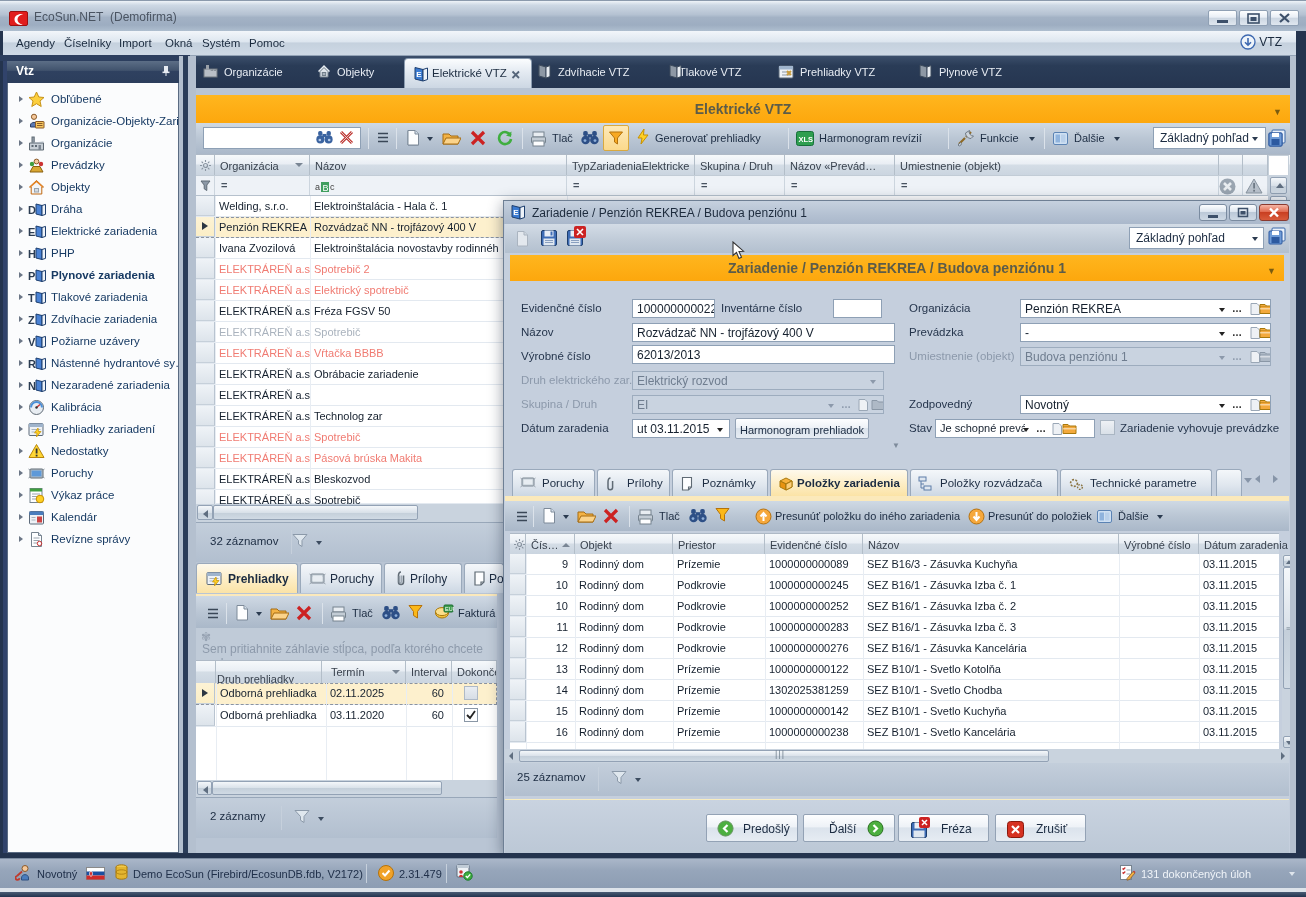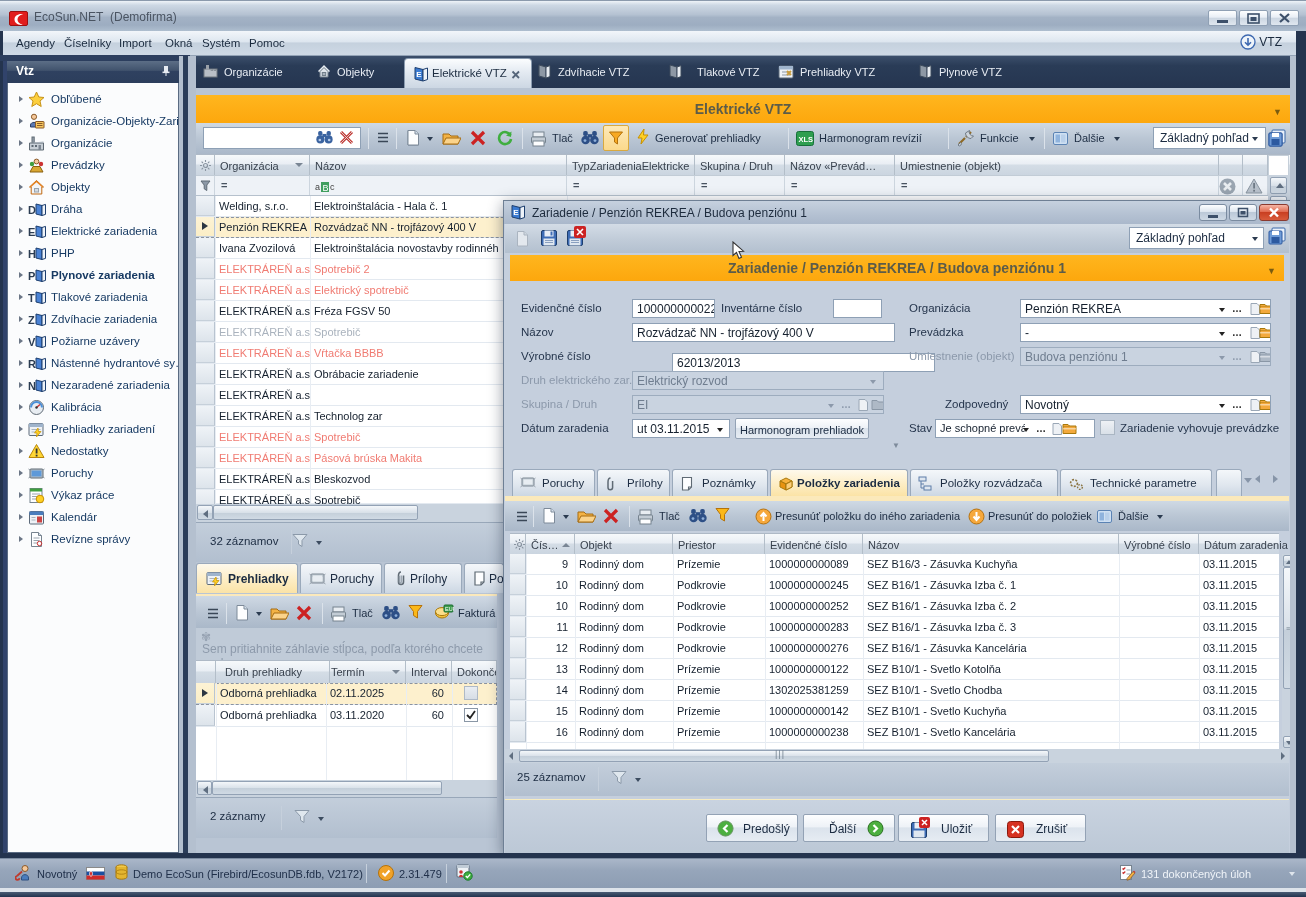--- a/index.html
+++ b/index.html
@@ -157,21 +157,21 @@
             <rect x="6.3" y="9.5" width="3.4" height="3" fill="#aab3bc" stroke="#707d88"></rect>
           </svg></span><span style="margin-left:21px;">Objekty</span></div>
   <div class="doctab" style="left:346px;"><span class="ic"><svg width="17" height="17" viewBox="0 0 17 17">
             <path d="M3 2 L10 4 V15 L3 13 Z" fill="#8d98a5" stroke="#3c4a5c"></path>
             <path d="M3 2 L10 4 V15 L3 13 Z" fill="#8d98a5" stroke="#3c4a5c"></path>
             <path d="M10 4 L14 2.6 V13.6 L10 15 Z" fill="#e8edf2" stroke="#3c4a5c"></path>
           </svg></span><span style="margin-left:22px;">Zdvíhacie VTZ</span></div>
   <div class="doctab" style="left:477px;"><span class="ic"><svg width="17" height="17" viewBox="0 0 17 17">
             <path d="M3 2 L10 4 V15 L3 13 Z" fill="#8d98a5" stroke="#3c4a5c"></path>
             <path d="M10 4 L14 2.6 V13.6 L10 15 Z" fill="#e8edf2" stroke="#3c4a5c"></path>
-          </svg></span><span style="margin-left:30px;text-align:right;">Tlakové VTZ</span></div>
+          </svg></span><span style="margin-left:12px;text-align:right;">Tlakové VTZ</span></div>
   <div class="doctab" style="left:588px;"><span class="ic"><svg width="17" height="17" viewBox="0 0 17 17">
             <rect x="1" y="3" width="14" height="12" rx="1" fill="#eef2f6" stroke="#5c6a7a"></rect>
             <rect x="1" y="3" width="14" height="3.5" fill="#9fb4cc"></rect>
             <path d="M4 9 h8 M4 12 h8" stroke="#8b98a6"></path>
             <path d="M9 8 l4 4 m0 -4 l-4 4" stroke="#c79b3d" stroke-width="2"></path>
           </svg></span><span style="margin-left:22px;">Prehliadky VTZ</span></div>
   <div class="doctab" style="left:727px;"><span class="ic"><svg width="17" height="17" viewBox="0 0 17 17">
             <path d="M3 2 L10 4 V15 L3 13 Z" fill="#8d98a5" stroke="#3c4a5c"></path>
             <path d="M10 4 L14 2.6 V13.6 L10 15 Z" fill="#e8edf2" stroke="#3c4a5c"></path>
           </svg></span><span style="margin-left:22px;">Plynové VTZ</span></div>
@@ -636,21 +636,21 @@
             <text x="11" y="7" font-size="5.5" fill="#fff" font-family="Liberation Sans">EUR</text>
           </svg></span>
 <span class="tbtext" style="left:262px;top:11px;">Fakturá</span>
 </div>
 <div id="groupband" class="abs">
         <span style="position:absolute;left:5px;top:2px;color:#97a3b3;">✾</span>
         <span style="position:absolute;left:6px;top:14px;">Sem pritiahnite záhlavie stĺpca, podľa ktorého chcete zosku</span>
       </div>
 <div class="gridhead abs" style="left:196px;top:660px;width:301px;height:23px;">
 <div class="gh" style="left:0px;width:20px;height:23px;padding-top:5px;"></div>
-<div class="gh" style="left:24px;width:110px;height:23px;padding-top:5px;">Druh prehliadky</div>
+<div class="gh" style="left:16px;width:110px;height:23px;padding-top:12px;">Druh prehliadky</div>
 <div class="gh" style="left:130px;width:80px;height:23px;padding-top:5px;">Termín<span style="position:absolute;right:5px;top:9px;width:0;height:0;border-top:4px solid #7a8694;border-left:4px solid transparent;border-right:4px solid transparent;"></span></div>
 <div class="gh" style="left:210px;width:46px;height:23px;padding-top:5px;text-align:right;padding-right:8px;">Interval</div>
 <div class="gh" style="left:256px;width:45px;height:23px;padding-top:5px;">Dokonče</div>
 </div>
 <div class="abs" style="left:196px;top:683px;width:301px;height:97px;background:#fff;"></div>
 <div class="grow abs selrow" style="left:196px;top:683px;width:301px;height:22px;">
 <div class="rind" style="height:21px;background:linear-gradient(#fdf3d5,#fbeec6);">
           <span style="position:absolute;left:6px;top:6px;width:0;height:0;border-left:6px solid #2b3642;border-top:4.5px solid transparent;border-bottom:4.5px solid transparent;"></span>
         </div>
 <div class="gc" style="left:20px;width:110px;">Odborná prehliadka</div>
@@ -744,33 +744,33 @@
 <div class="dlabel" style="left:17px;top:101px;">Evidenčné číslo</div>
 <div class="dlabel" style="left:17px;top:125px;">Názov</div>
 <div class="dlabel" style="left:17px;top:149px;">Výrobné číslo</div>
 <div class="dlabel dis" style="left:17px;top:173px;">Druh elektrického zar.</div>
 <div class="dlabel dis" style="left:17px;top:197px;">Skupina / Druh</div>
 <div class="dlabel" style="left:17px;top:221px;">Dátum zaradenia</div>
 <div class="dfield" style="left:128px;top:98px;width:83px;">100000000022:</div>
 <div class="dlabel" style="left:217px;top:101px;">Inventárne číslo</div>
 <div class="dfield" style="left:329px;top:98px;width:49px;"></div>
 <div class="dfield" style="left:128px;top:122px;width:263px;">Rozvádzač NN - trojfázový 400 V</div>
-<div class="dfield" style="left:128px;top:152px;width:263px;margin-left:40px;">62013/2013</div>
+<div class="dfield" style="left:128px;top:144px;width:263px;">62013/2013</div>
 <div class="dfield dis" style="left:128px;top:170px;width:252px;">Elektrický rozvod<span class="ddd" style="right:7px;top:8px;border-top-color:#8c99ab;"></span></div>
 <div class="dfield dis" style="left:128px;top:194px;width:252px;">EI<span class="ddd" style="left:195px;top:8px;border-top-color:#8c99ab;"></span><span class="dots" style="left:208px;top:3px;color:#8c99ab;">…</span><span class="icx" style="left:224px;top:2px;"><svg width="12" height="14" viewBox="0 0 12 14">
             <path d="M2 1.5 H8 L10.5 4 V12.5 H2 Z" fill="#eef1f5" stroke="#9aa7b6"></path>
           </svg></span><span class="icx" style="left:238px;top:2px;"><svg width="15" height="13" viewBox="0 0 15 13">
             <path d="M1 2.5 H6 L7.5 4 H14 V11.5 H1 Z" fill="#aeb9c6" stroke="#8a97a6"></path>
           </svg></span></div>
 <div class="dfield" style="left:128px;top:218px;width:98px;">ut 03.11.2015<span class="ddd" style="right:6px;top:8px;"></span></div>
 <div class="dbtn" style="left:231px;top:217px;width:134px;height:21px;padding-top:5px;font-size:11px;white-space:nowrap;overflow:hidden;">Harmonogram prehliadok</div>
 <div class="dlabel" style="left:405px;top:101px;">Organizácia</div>
 <div class="dlabel" style="left:405px;top:125px;">Prevádzka</div>
 <div class="dlabel dis" style="left:405px;top:149px;">Umiestnenie (objekt)</div>
-<div class="dlabel" style="left:405px;top:197px;margin-left:36px;">Zodpovedný</div>
+<div class="dlabel" style="left:405px;top:197px;">Zodpovedný</div>
 <div class="dfield" style="left:516px;top:98px;width:251px;">Penzión REKREA<span class="ddd" style="left:198px;top:8px;border-top-color:#222;"></span><span class="dots" style="left:211px;top:3px;color:#222;">…</span><span class="icx" style="left:228px;top:2px;"><svg width="12" height="14" viewBox="0 0 12 14">
             <path d="M2 1.5 H8 L10.5 4 V12.5 H2 Z" fill="#eef1f5" stroke="#9aa7b6"></path>
           </svg></span><span class="icx" style="left:238px;top:2px;"><svg width="15" height="13" viewBox="0 0 15 13">
             <path d="M1 4 H14 V11.5 H1 Z" fill="#f3a93c" stroke="#a8790d"></path>
             <path d="M1 4 V2.5 H6 L7.5 4" fill="#f3a93c" stroke="#a8790d"></path>
             <rect x="1" y="6" width="13" height="1.5" fill="#fff" opacity="0.5"></rect>
           </svg></span></div>
 <div class="dfield" style="left:516px;top:122px;width:251px;">-<span class="ddd" style="left:198px;top:8px;border-top-color:#222;"></span><span class="dots" style="left:211px;top:3px;color:#222;">…</span><span class="icx" style="left:228px;top:2px;"><svg width="12" height="14" viewBox="0 0 12 14">
             <path d="M2 1.5 H8 L10.5 4 V12.5 H2 Z" fill="#eef1f5" stroke="#9aa7b6"></path>
           </svg></span><span class="icx" style="left:238px;top:2px;"><svg width="15" height="13" viewBox="0 0 15 13">
@@ -1056,21 +1056,21 @@
 <div class="dbtn" style="left:394px;top:613px;width:91px;height:28px;">
         <span class="icx" style="left:11px;top:6px;"><svg width="18" height="18" viewBox="0 0 18 18">
             <rect x="1.5" y="1.5" width="15" height="15" rx="1.5" fill="#3e6cb5" stroke="#1d3e6e"></rect>
             <rect x="4.5" y="1.5" width="9" height="6" fill="#e8eef6"></rect>
             <rect x="10.5" y="2.5" width="2" height="4" fill="#3e6cb5"></rect>
             <rect x="3.5" y="9.5" width="11" height="7" fill="#dfe7f0"></rect>
           </svg><svg style="position:absolute;left:9px;top:-4px;" width="11" height="11">
             <rect x="0" y="0" width="11" height="11" rx="2" fill="#cc2222"></rect>
             <path d="M3 3 L8 8 M8 3 L3 8" stroke="#fff" stroke-width="1.5"></path>
           </svg></span>
-        <span style="position:absolute;left:42px;top:7px;">Uložiť</span>
+        <span style="position:absolute;left:42px;top:7px;">Fréza</span>
       </div>
 <div class="dbtn" style="left:491px;top:613px;width:91px;height:28px;">
         <span class="icx" style="left:11px;top:6px;"><svg width="17" height="17" viewBox="0 0 17 17">
             <rect x="0.5" y="0.5" width="16" height="16" rx="3" fill="#d63222" stroke="#8a1a0e"></rect>
             <path d="M5 5 L12 12 M12 5 L5 12" stroke="#fff" stroke-width="2.2"></path>
           </svg></span>
         <span style="position:absolute;left:40px;top:7px;">Zrušiť</span>
       </div>
 </div>
 

